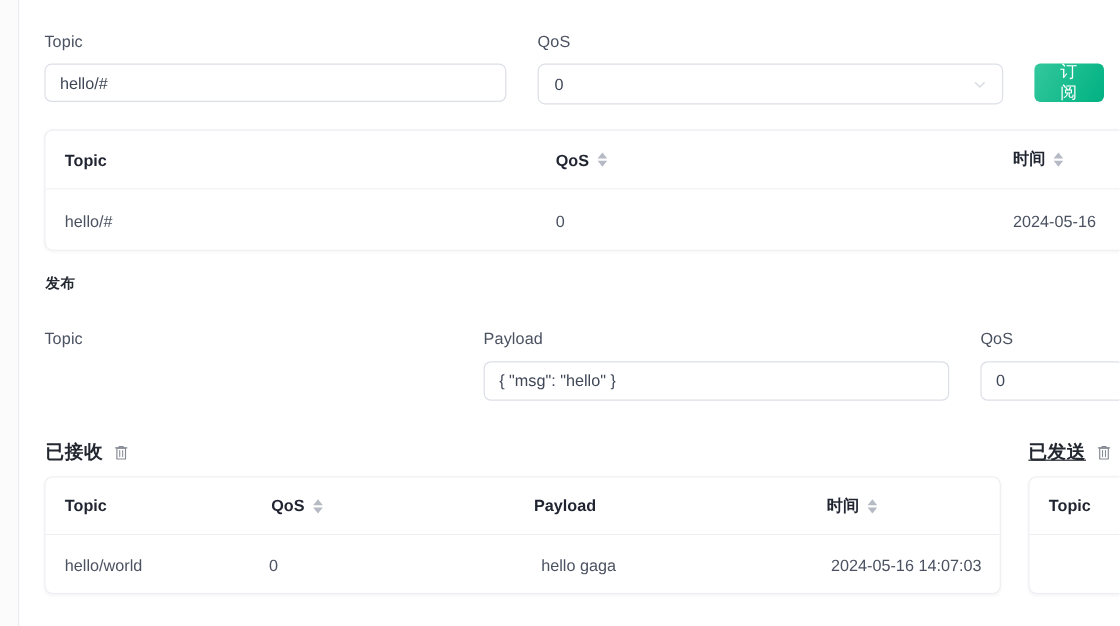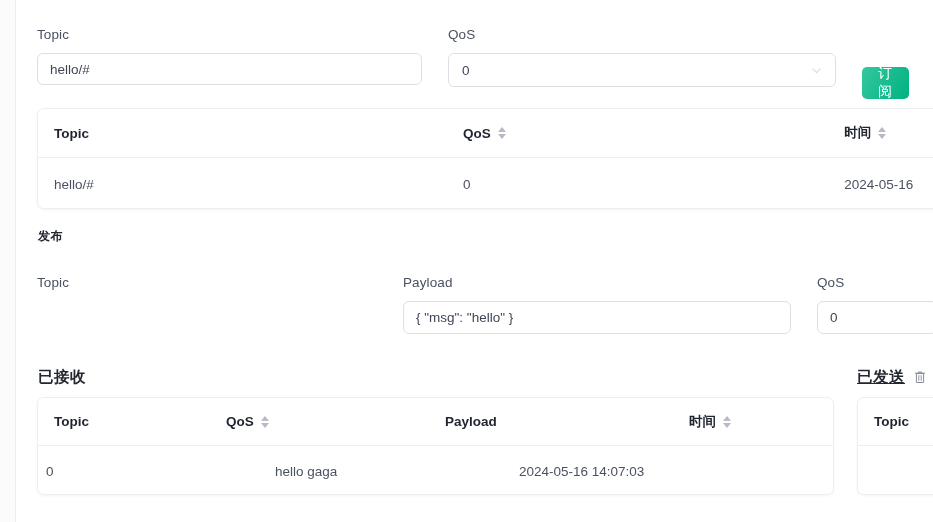--- a/index.html
+++ b/index.html
@@ -251,21 +251,21 @@
       <div class="field" style="margin-left:26px; width:388px;">
         <div class="field-label">QoS</div>
         <div class="select-box" style="width:388px;">
           <span class="input-value">0</span>
           <svg class="chevron" viewBox="0 0 16 16">
             <path d="M3.5 6 L8 10.5 L12.5 6" fill="none" stroke="#b9bdc9" stroke-width="1.4" stroke-linecap="round" stroke-linejoin="round"></path>
           </svg>
         </div>
       </div>
 
-      <button class="btn-primary" style="margin-left:26px; margin-top:40px; width:47px;">订阅</button>
+      <button class="btn-primary" style="margin-left:26px; margin-top:26px; width:58px;">订阅</button>
     </div>
 
     <div class="table-card" style="left:20px; top:108px; width:905px; height:101px;">
 
       <div class="thead">
         <div class="th" style="width:410px;">
           <span>Topic</span>
         </div>
         <div class="th" style="width:390px;">
           <span>QoS</span>
@@ -306,21 +306,21 @@
       </div>
 
       <div class="field" style="margin-left:26px; width:120px;">
         <div class="field-label">QoS</div>
         <div class="input-box tall" style="width:120px;">
           <span class="input-value">0</span>
         </div>
       </div>
     </div>
 
-    <div class="sub-title" style="position:absolute; left:21px; top:367px;flex-direction:column;">
+    <div class="sub-title" style="position:absolute; left:21px; top:367px;">
       <span>已接收</span>
       <svg class="trash-icon" viewBox="0 0 16 17">
         <path d="M2.6 3.6 H13.4" stroke="#5b616e" stroke-width="1.1" stroke-linecap="round" fill="none"></path>
         <path d="M6.1 3.4 V2.3 H9.9 V3.4" stroke="#5b616e" stroke-width="1.1" fill="none" stroke-linejoin="round"></path>
         <path d="M3.9 3.9 H12.1 V14.2 H3.9 Z" stroke="#5b616e" stroke-width="1.1" fill="none" stroke-linejoin="round"></path>
         <path d="M6.6 6.2 V11.8 M9.4 6.2 V11.8" stroke="#5b616e" stroke-width="1" stroke-linecap="round"></path>
       </svg>
     </div>
 
     <div class="table-card" style="left:20px; top:397px; width:797px; height:98px;">
@@ -342,20 +342,21 @@
         <div class="th" style="width:150px; padding-left:8px;">
           <span>时间</span>
           <span class="sorter">
             <span class="arrow-up"></span>
               <span class="arrow-down"></span>
           </span>
         </div>
       </div>
 
       <div class="tbody-row" style="height:50px;">
+        <div class="td" style="width:180px;">hello/world</div>
         <div class="td" style="width:219px; padding-left:8px;">0</div>
         <div class="td" style="width:244px; padding-left:8px;margin-left:10px;">hello gaga</div>
         <div class="td" style="width:150px; padding-left:8px;">2024-05-16 14:07:03</div>
       </div>
     </div>
 
     <div class="sub-title" style="position:absolute; left:840px; top:367px;text-decoration:underline;">
       <span>已发送</span>
       <svg class="trash-icon" viewBox="0 0 16 17">
         <path d="M2.6 3.6 H13.4" stroke="#5b616e" stroke-width="1.1" stroke-linecap="round" fill="none"></path>

